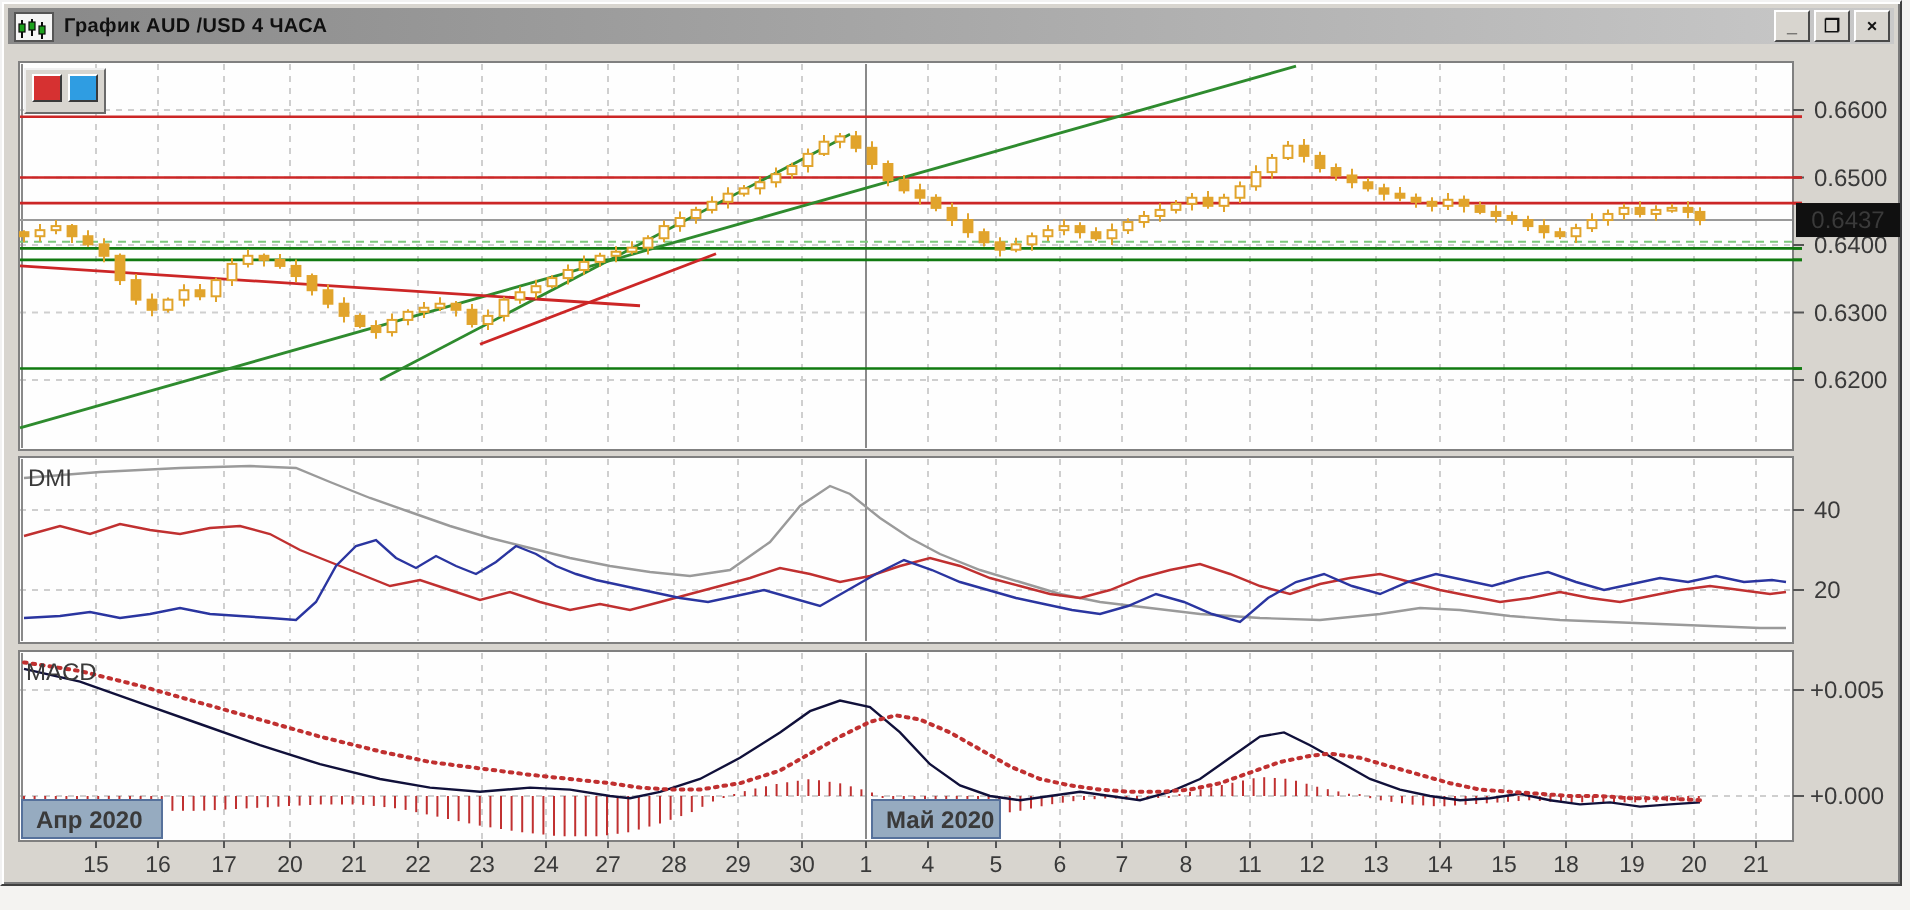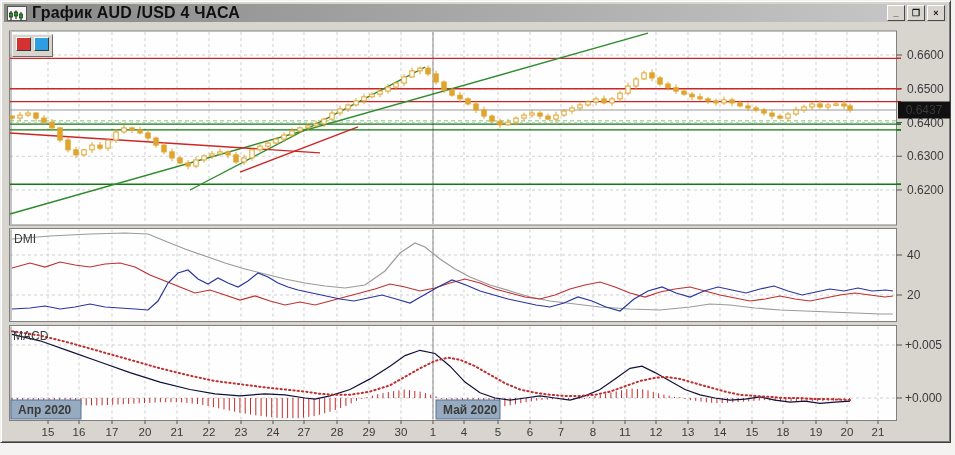--- a/index.html
+++ b/index.html
@@ -4,21 +4,21 @@
 <style>
   html,body{margin:0;padding:0;width:955px;height:455px;background:#f4f3f1;overflow:hidden;
     font-family:"Liberation Sans",sans-serif;}
   .window{position:absolute;left:0;top:0;width:949px;height:441px;background:#d8d5cf;
     border-top:1px solid #f2f2f2;border-left:1px solid #f2f2f2;
     border-right:1px solid #3f3f3f;border-bottom:1px solid #3f3f3f;
     box-shadow:inset 1px 1px 0 #ffffff, inset -1px -1px 0 #7a7a7a;z-index:1;}
   .titlebar{position:absolute;left:3px;top:3px;right:3px;height:18px;
     background:linear-gradient(90deg,#888888,#c9c9c9);display:flex;align-items:center;padding:0 2px;z-index:2;}
   .title-icon{width:18px;height:13px;background:#f5f5f5;border:1px solid #555;margin-left:1px;flex:0 0 auto;}
-  .title-text{font-size:16px;font-weight:bold;color:#101010;margin-left:5px;flex:1;white-space:nowrap;
+  .title-text{font-size:10px;font-weight:bold;color:#101010;margin-left:5px;flex:1;white-space:nowrap;
     letter-spacing:.2px;}
   .win-btn{width:16px;height:14px;background:#d8d5cf;border:1px solid;border-color:#ffffff #4a4a4a #4a4a4a #ffffff;
     font-size:9px;font-weight:bold;color:#111;display:flex;align-items:center;justify-content:center;
     margin-left:2px;flex:0 0 auto;cursor:default;line-height:1;}
   .mini-toolbar{position:absolute;left:12px;top:34px;height:17px;background:#d8d5cf;
     border:1px solid;border-color:#f0f0f0 #6a6a6a #6a6a6a #f0f0f0;display:flex;gap:3px;padding:2px 3px;z-index:6;}
   .sq-btn{width:13px;height:12px;border:1px solid;border-color:#ffffff #3a3a3a #3a3a3a #ffffff;}
   #chart-svg{position:absolute;left:0;top:0;z-index:3;}
   svg text{font-family:"Liberation Sans",sans-serif;fill:#3a3a3a;}
 </style>

